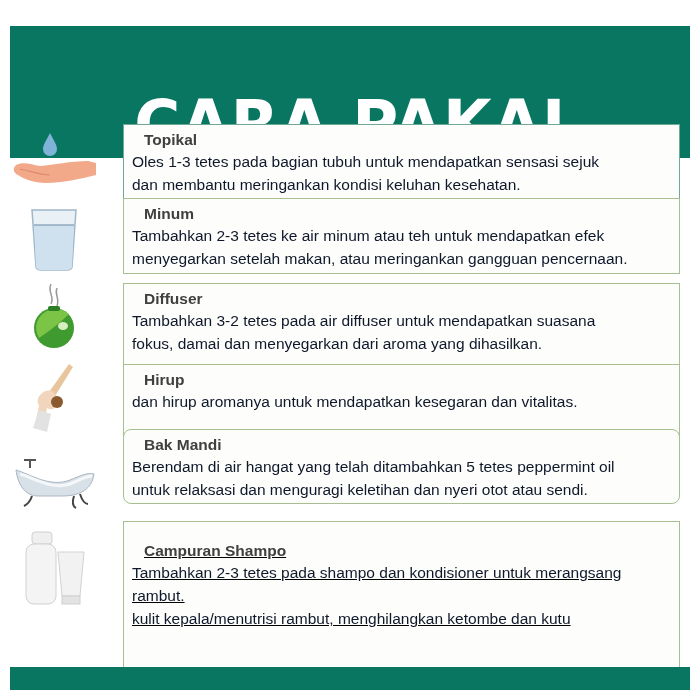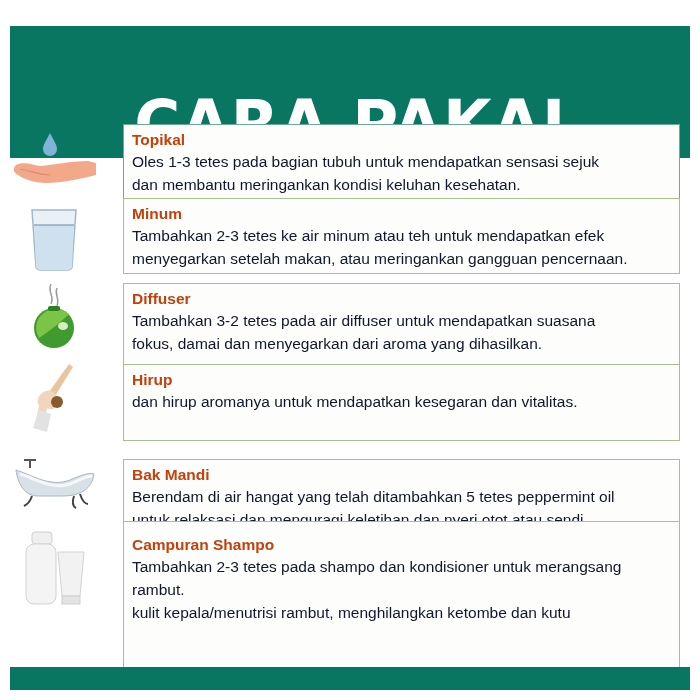--- a/index.html
+++ b/index.html
@@ -4,21 +4,21 @@
 <style>
   html, body { margin:0; padding:0; background:#ffffff; }
   body { width:700px; height:700px; position:relative; overflow:hidden; font-family:"Liberation Sans", sans-serif; }
   .banner { position:absolute; left:10px; top:26px; width:680px; height:132px; background:#087661; display:flex; align-items:flex-end; justify-content:center; }
   .banner-title { color:#ffffff; font-family:"DejaVu Sans", sans-serif; font-weight:bold; font-size:66px; letter-spacing:1px; line-height:1; transform:scaleX(0.95); }
   .row { position:absolute; left:0; width:700px; }
   .icon { position:absolute; left:8px; width:92px; display:flex; align-items:center; justify-content:center; }
   .box { position:absolute; left:123px; width:557px; box-sizing:border-box; background:#fdfefb; padding:4px 8px 0 8px; }
   .box.teal { border:1px solid #6fa996; }
   .box.olive { border:1px solid #a7bf91; }
-  .box-title { font-weight:bold; font-size:15.5px; color:#c2410c; line-height:21px; }
+  .box-title { font-weight:bold; font-size:15.5px; color:#404040; line-height:21px;margin-left:12px; }
   .box-text { font-size:15.5px; color:#0f172a; line-height:23px; }
   .footer-bar { position:absolute; left:10px; top:667px; width:680px; height:23px; background:#087661; }
 </style>
 </head>
 <body>
 
 <div class="banner">
   <div class="banner-title">CARA PAKAI</div>
 </div>
 
@@ -86,37 +86,37 @@
 
 <div class="row">
   <div class="icon" style="top:452px;height:60px;">
     <svg width="88" height="56" viewBox="0 0 88 56">
       <path d="M20 6 L20 14 M14 6 L26 6" stroke="#555" stroke-width="2"></path>
       <path d="M6 16 C20 20 40 34 60 26 C70 22 78 18 84 20 C82 34 72 42 52 42 L28 42 C16 42 8 32 6 16Z" fill="#d9e1e8" stroke="#aab6c1" stroke-width="1"></path>
       <path d="M10 20 C24 24 42 36 60 30 C70 26 76 22 82 22" stroke="#f5f8fa" stroke-width="3" fill="none"></path>
       <path d="M22 42 C20 48 18 50 14 52 M70 40 C72 46 74 50 78 50 M64 42 C62 48 62 52 66 54" stroke="#444" stroke-width="2" fill="none"></path>
     </svg>
   </div>
-  <div class="box olive" style="top:459px;height:93px;">
+  <div class="box olive" style="top:429px;height:75px;border-radius:8px;">
     <div class="box-title">Bak Mandi</div>
     <div class="box-text">Berendam di air hangat  yang telah ditambahkan 5 tetes peppermint oil</div>
     <div class="box-text">untuk relaksasi dan menguragi keletihan dan nyeri otot atau sendi.</div>
   </div>
 </div>
 
 <div class="row">
   <div class="icon" style="top:530px;height:76px;">
     <svg width="64" height="76" viewBox="0 0 64 76">
       <rect x="10" y="2" width="20" height="12" rx="3" fill="#efefef" stroke="#d0d0d0"></rect>
       <rect x="4" y="14" width="30" height="60" rx="8" fill="#f4f4f4" stroke="#d2d2d2"></rect>
       <path d="M36 22 L62 22 L58 66 L40 66Z" fill="#f2f2f2" stroke="#d2d2d2"></path>
       <rect x="40" y="66" width="18" height="8" fill="#e3e3e3" stroke="#cfcfcf"></rect>
     </svg>
   </div>
-  <div class="box olive" style="top:521px;height:150px;padding-top:12px;">
+  <div class="box olive" style="top:521px;height:150px;padding-top:18px;text-decoration:underline;">
     <div class="box-title">Campuran Shampo</div>
     <div class="box-text">Tambahkan 2-3 tetes pada shampo dan kondisioner untuk merangsang</div>
     <div class="box-text">rambut.</div>
     <div class="box-text">kulit kepala/menutrisi rambut, menghilangkan ketombe dan kutu</div>
   </div>
 </div>
 
 <div class="footer-bar"></div>
 
 </body></html>

